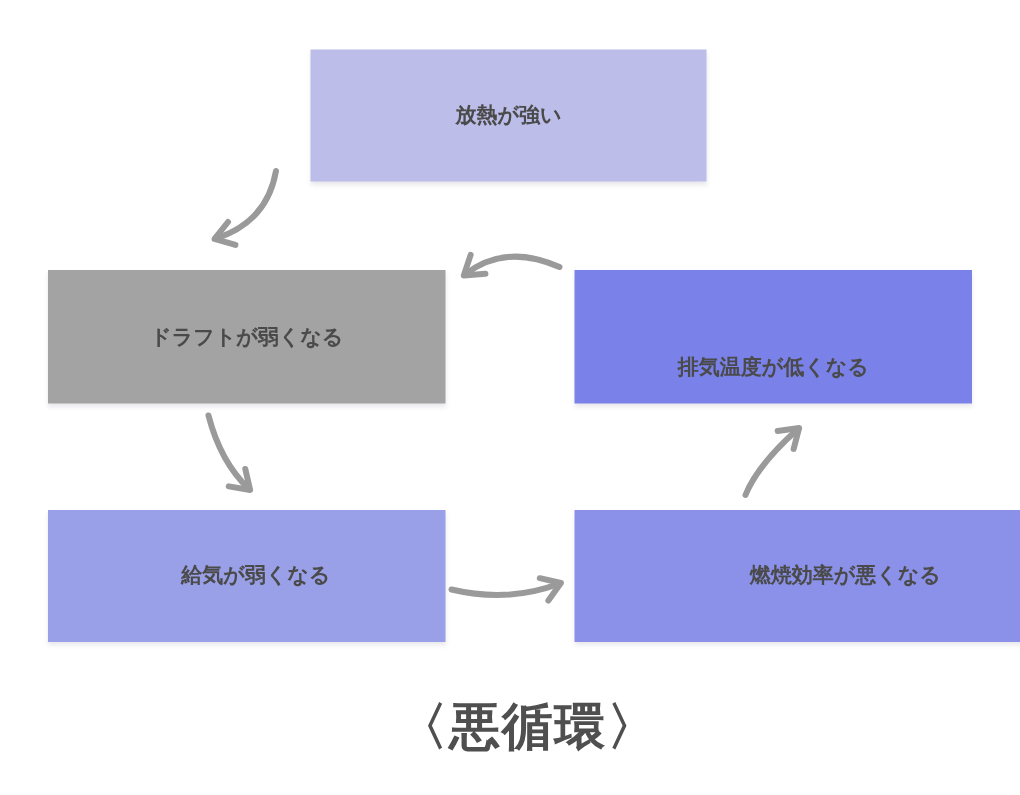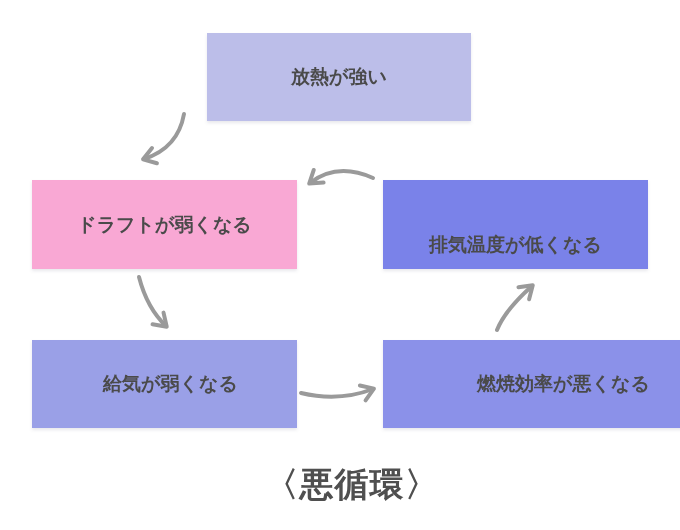--- a/index.html
+++ b/index.html
@@ -26,21 +26,21 @@
   .arrow {
     fill: none;
     stroke-width: 4;
     stroke-linecap: round;
   }
   .node {
     position: absolute;
     display: flex;
     align-items: center;
     justify-content: center;
-    font-size: 19px;
+    font-size: 14px;
     font-weight: bold;
     color: #4a4a4a;
     box-shadow: 0 2px 3px rgba(130,130,150,0.18);
   }
   .node-a { left: 207px; top:  33px; width: 264px; height: 88px; }
   .node-b { left:  32px; top: 180px; width: 265px; height: 89px; }
   .node-c { left:  32px; top: 340px; width: 265px; height: 88px; }
   .node-d { left: 383px; top: 340px; width: 265px; height: 88px; }
   .node-e { left: 383px; top: 180px; width: 265px; height: 89px; }
   .caption {
@@ -70,21 +70,21 @@
     <path class="arrow" d="M184 114 Q178 148 144 159" marker-end="url(#head)" stroke="#9a9a9a"></path>
     <path class="arrow" d="M139 277 Q147 308 166 326" marker-end="url(#head)" stroke="#9a9a9a"></path>
     <path class="arrow" d="M301 393 Q339 402 373 389" marker-end="url(#head)" stroke="#9a9a9a"></path>
     <path class="arrow" d="M497 330 Q505 310 532 286" marker-end="url(#head)" stroke="#9a9a9a"></path>
     <path class="arrow" d="M373 178 Q337 162 310 183" marker-end="url(#head)" stroke="#9a9a9a"></path>
   </svg>
 
   <div class="node node-a" style="background: rgb(188, 190, 233);">
     <span style="color: rgb(74, 74, 74);">放熱が強い</span>
   </div>
-  <div class="node node-b" style="background: #f9a8d4;">
+  <div class="node node-b" style="background: #a3a3a3;">
     <span style="color: rgb(74, 74, 74);">ドラフトが弱くなる</span>
   </div>
   <div class="node node-c" style="background: rgb(154, 160, 231);">
     <span style="color: rgb(74, 74, 74); margin-left: 12px;">給気が弱くなる</span>
   </div>
   <div class="node node-d" style="background: rgb(139, 145, 233); padding-left: 48px;">
     <span style="color: rgb(74, 74, 74);">燃焼効率が悪くなる</span>
   </div>
   <div class="node node-e" style="background: rgb(122, 130, 233);">
     <span style="color: rgb(74, 74, 74); margin-top: 40px;">排気温度が低くなる</span>

